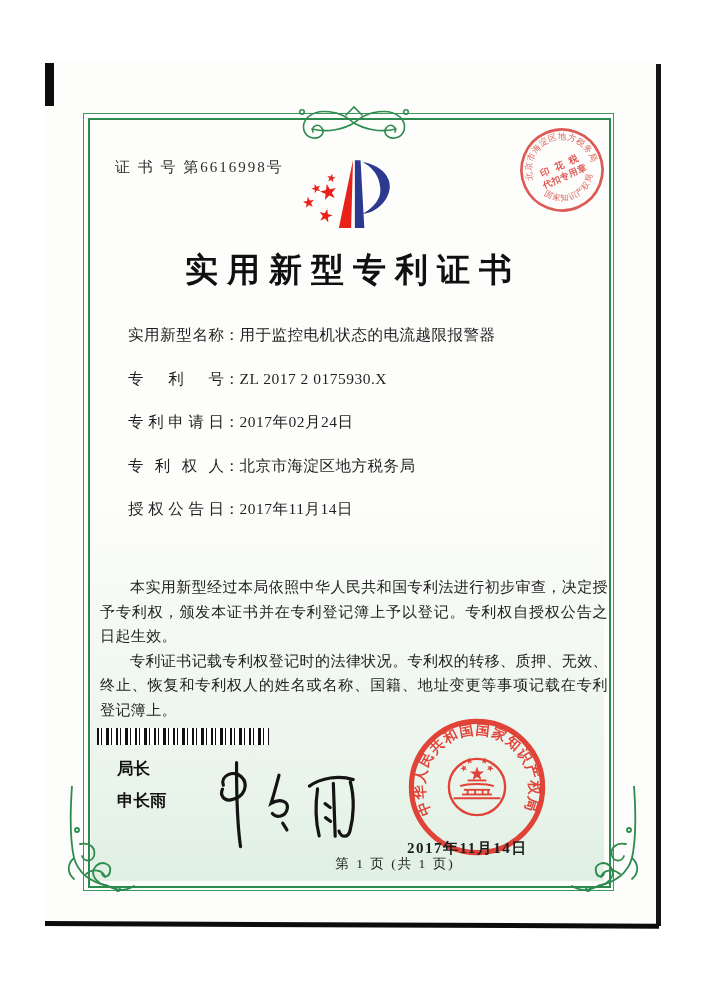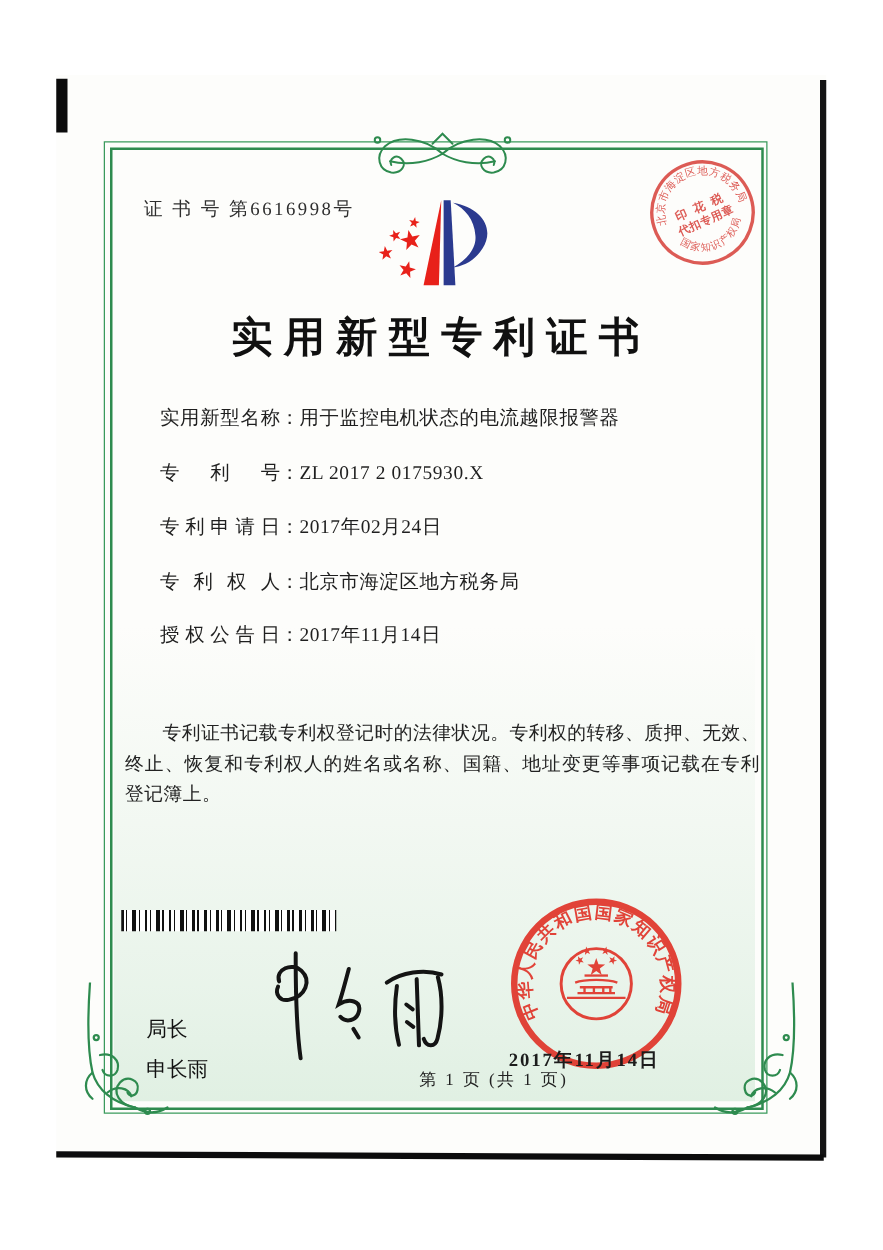--- a/index.html
+++ b/index.html
@@ -21,22 +21,22 @@
   .title{left:0;top:248px;width:706px;text-align:center;font-size:33px;font-weight:bold;letter-spacing:9px;color:#101010;}
   .rows{left:128px;top:324px;width:470px;font-size:15.5px;}
   .row{height:43.5px;line-height:22px;white-space:nowrap;}
   .row-label{display:inline-block;width:96px;text-align:justify;text-align-last:justify;}
   .row-colon{display:inline-block;}
   .row-value{display:inline-block;letter-spacing:0.5px;}
   .paras{left:100px;top:575px;width:508px;font-size:15px;line-height:24.5px;text-align:justify;letter-spacing:0.4px;color:#222;}
   .paras p{margin:0;text-indent:2em;}
   .barcode{left:97px;top:728px;width:172px;height:17px;
     background:repeating-linear-gradient(90deg,#111 0 2px,#fff 2px 4px,#111 4px 5px,#fff 5px 9px,#111 9px 12px,#fff 12px 14px,#111 14px 15px,#fff 15px 19px);}
-  .director{left:117px;top:808px;font-family:"Liberation Sans","DejaVu Sans",sans-serif;
-    font-size:16.5px;font-weight:400;color:#111;line-height:32px;}
+  .director{left:117px;top:752px;font-family:"Liberation Sans","DejaVu Sans",sans-serif;
+    font-size:16.5px;font-weight:700;color:#111;line-height:32px;}
   .footer{left:0;top:855px;width:706px;text-align:center;font-size:13.5px;color:#222;letter-spacing:2px;padding-left:42px;}
   .seal-svg{left:402px;top:712px;width:150px;height:150px;opacity:0.88;}
   .seal-date{left:407px;top:839px;font-size:15px;font-weight:bold;letter-spacing:1.5px;color:#1c1c1c;}
   .stamp-svg{left:508px;top:116px;width:108px;height:108px;opacity:0.8;}
   .signature-svg{left:200px;top:755px;width:170px;height:95px;}
   .logo-svg{left:287px;top:153px;width:132px;height:88px;}
   .orn-top{left:244px;top:100px;width:220px;height:46px;}
   .orn-bl{left:60px;top:786px;width:110px;height:110px;}
   .orn-br{left:536px;top:786px;width:110px;height:110px;transform:scaleX(-1);}
   svg{display:block;}
@@ -128,20 +128,21 @@
     </div>
     <div class="row">
       <span class="row-label">专利权人</span><span class="row-colon">：</span><span class="row-value">北京市海淀区地方税务局</span>
     </div>
     <div class="row">
       <span class="row-label">授权公告日</span><span class="row-colon">：</span><span class="row-value">2017年11月14日</span>
     </div>
   </div>
 
   <div class="abs paras">
+    <p>本实用新型经过本局依照中华人民共和国专利法进行初步审查，决定授予专利权，颁发本证书并在专利登记簿上予以登记。专利权自授权公告之日起生效。</p>
     <p>专利证书记载专利权登记时的法律状况。专利权的转移、质押、无效、终止、恢复和专利权人的姓名或名称、国籍、地址变更等事项记载在专利登记簿上。</p>
   </div>
 
   <div class="abs barcode"></div>
 
   <div class="abs director">
     <div>局长</div>
     <div>申长雨</div>
   </div>
 

